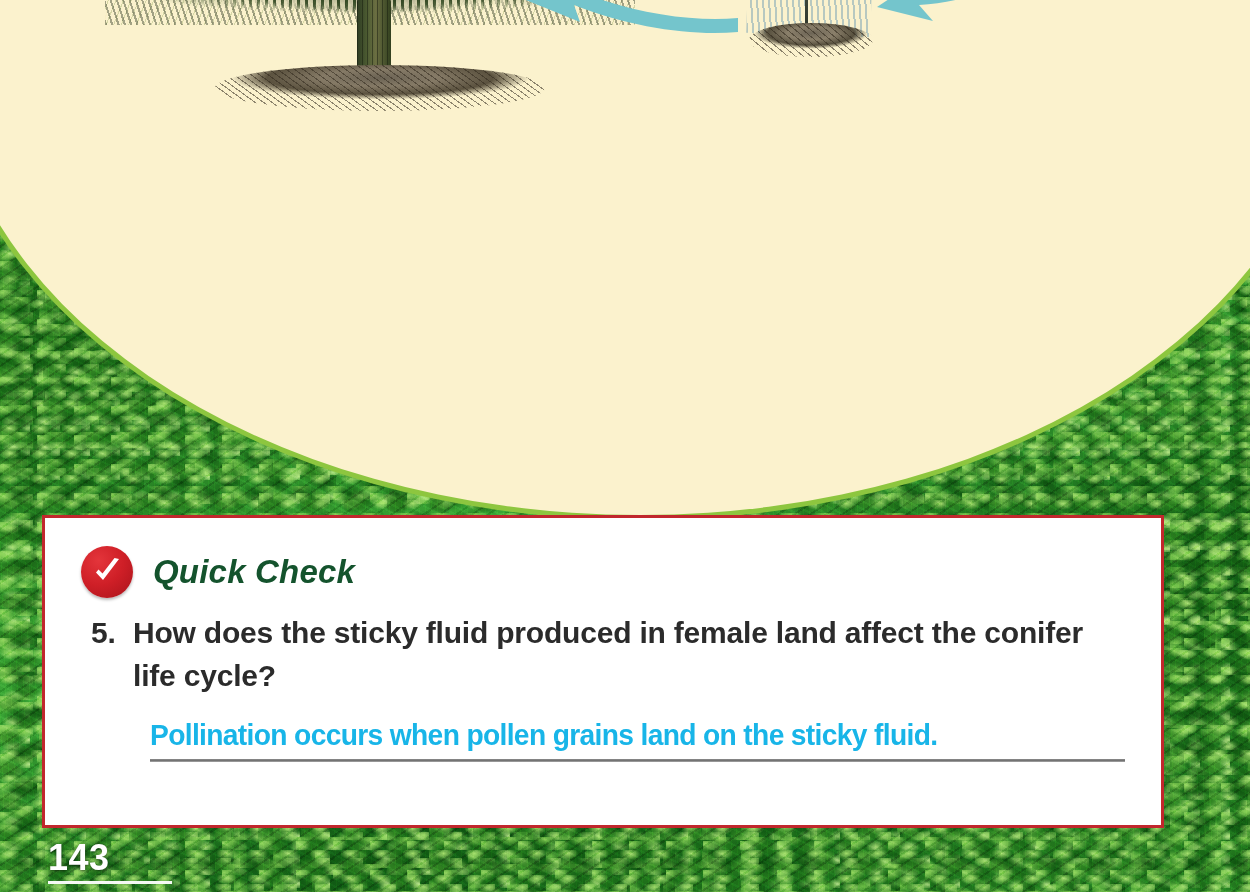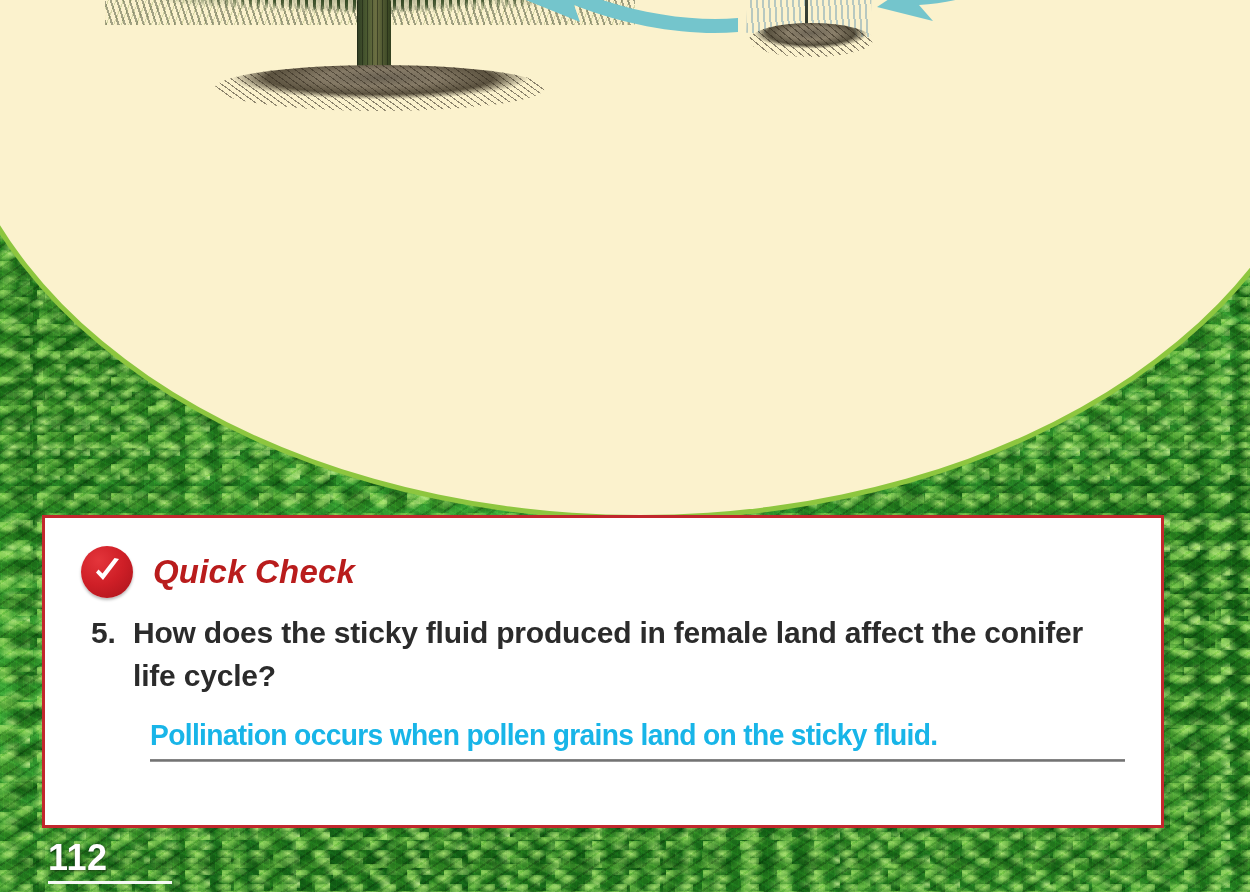--- a/index.html
+++ b/index.html
@@ -159,21 +159,21 @@
   .qc-badge {
     width: 52px; height: 52px; border-radius: 50%; flex: 0 0 auto;
     background: radial-gradient(circle at 34% 28%, #e4353b 0%, #cf1f27 48%, #a8131b 100%);
     position: relative; box-shadow: 0 2px 3px rgba(0,0,0,.28);
   }
   .qc-badge svg { position: absolute; left: 10px; top: 10px; }
   .qc-title {
     margin-left: 20px;
     font-family: "Liberation Sans", sans-serif;
     font-weight: bold; font-style: italic;
-    font-size: 33px; color: #b91c1c; letter-spacing: .2px;
+    font-size: 33px; color: #14532d; letter-spacing: .2px;
   }
   .qc-question {
     display: flex; padding: 14px 40px 0 88px;
     font-family: "Liberation Sans", sans-serif;
     font-size: 30px; font-weight: bold; color: #2b2b2b;
     line-height: 1.42; letter-spacing: -.2px;
   }
   .qc-num { flex: 0 0 auto; margin-left: -42px; width: 42px; }
   .qc-text { flex: 1 1 auto; }
   .qc-answer-wrap { padding: 20px 40px 8px 105px; }
@@ -250,17 +250,17 @@
     </div>
 
     <div class="qc-answer-wrap">
       <div class="qc-answer">Pollination occurs when pollen grains land on the sticky fluid.</div>
       <div class="qc-answer-line"></div>
     </div>
 
   </div>
 
   <div class="page-number-wrap">
-    <div class="page-number">112</div>
+    <div class="page-number">143</div>
     <div class="page-rule"></div>
   </div>
 
 </div>
 
 </body></html>

